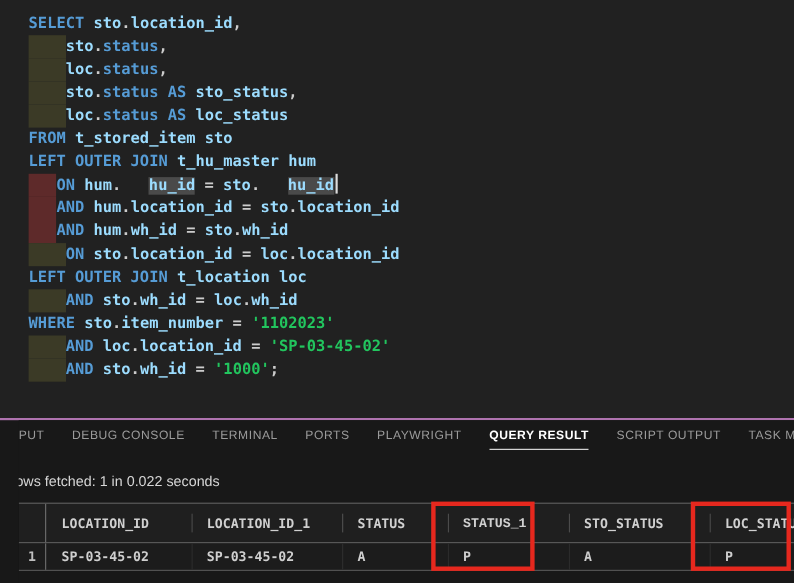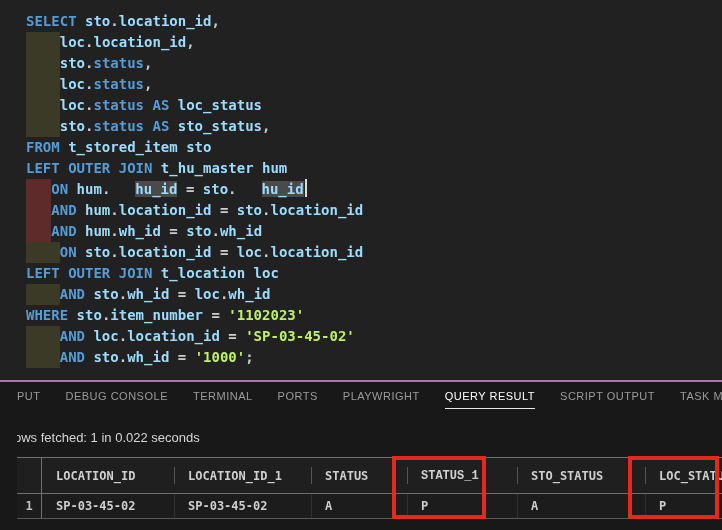--- a/index.html
+++ b/index.html
@@ -10,37 +10,37 @@
   
   .editor { position:absolute; left:0; top:0; width:722px; height:381px;
             background:#212121; overflow:hidden; }
   .code { position:absolute; left:26px; top:11px;
           font-family:"DejaVu Sans Mono", monospace; font-size:14px; font-weight:600;
           color:#cccccc; }
   .code-line { height:21px; line-height:21px; white-space:pre; }
   .tok-k { color:#569cd6; }
   .tok-i { color:#9cdcfe; }
   .tok-p { color:#cccccc; }
-  .tok-s { color:#bef264; }
+  .tok-s { color:#22c55e; }
   .tok-iy, .tok-ir { display:inline-block; height:21px; vertical-align:top; }
   .tok-iy { background:#3b3a26; }
   .tok-ir { background:#5e2a2a; }
   .hl { background:#4a4a4a;margin-left:25px; }
   .cursor { display:inline-block; width:2px; height:18px; background:#dcdcdc;
             vertical-align:-3px; margin-left:1px; }
 
   
   .panel-border { position:absolute; left:0; top:380px; width:722px; height:2px;
                   background:#af73af; }
   .panel { position:absolute; left:17px; top:382px; width:722px; height:148px;
            background:#181818; overflow:hidden; }
   .tabbar { position:absolute; left:0; top:8px; display:flex; column-gap:25px;
             font-size:11px; letter-spacing:0.5px; color:#9b9b9b; }
   .tab { padding-bottom:6px; cursor:pointer; white-space:nowrap; }
-  .tab.active { color:#ffffff; border-bottom:1.5px solid #e8e8e8; }
+  .tab.active { color:#ffffff; border-bottom:1.5px solid #e8e8e8;font-weight:bold; }
   .result-meta { position:absolute; left:0; top:48px; margin-left:-3px;
                  font-size:13px; color:#d6d6d6; white-space:nowrap; }
 
   
   .tbl { position:absolute; left:0; top:75px; width:722px;
          border-top:1px solid #6f6f6f;
          font-family:"DejaVu Sans Mono", monospace; font-size:12px; font-weight:700; }
   .thead { display:flex; height:36px; background:#1f1f1f;
            border-bottom:1px solid #6f6f6f; color:#d0d0d0; }
   .trow  { display:flex; height:25px; background:#1c1c1c;
@@ -60,25 +60,24 @@
   .ann2 { left:628px; top:456px; width:91px; height:63px; }
 </style>
 </head>
 <body>
 
 <div class="screen">
 
   <div class="editor">
     <div class="code" id="code">
         <div class="code-line"><span class="tok-k">SELECT </span><span class="tok-i">sto</span><span class="tok-p">.</span><span class="tok-i">location_id</span><span class="tok-p">,</span></div>
-        <div class="code-line"><span class="tok-iy">    </span><span class="tok-i">loc</span><span class="tok-p">.</span><span class="tok-i">location_id</span><span class="tok-p">,</span></div>
         <div class="code-line"><span class="tok-iy">    </span><span class="tok-i">sto</span><span class="tok-p">.</span><span class="tok-k">status</span><span class="tok-p">,</span></div>
         <div class="code-line"><span class="tok-iy">    </span><span class="tok-i">loc</span><span class="tok-p">.</span><span class="tok-k">status</span><span class="tok-p">,</span></div>
+        <div class="code-line"><span class="tok-iy">    </span><span class="tok-i">sto</span><span class="tok-p">.</span><span class="tok-k">status</span><span class="tok-p"> </span><span class="tok-k">AS</span><span class="tok-p"> </span><span class="tok-i">sto_status</span><span class="tok-p">,</span></div>
         <div class="code-line"><span class="tok-iy">    </span><span class="tok-i">loc</span><span class="tok-p">.</span><span class="tok-k">status</span><span class="tok-p"> </span><span class="tok-k">AS</span><span class="tok-p"> </span><span class="tok-i">loc_status</span></div>
-        <div class="code-line"><span class="tok-iy">    </span><span class="tok-i">sto</span><span class="tok-p">.</span><span class="tok-k">status</span><span class="tok-p"> </span><span class="tok-k">AS</span><span class="tok-p"> </span><span class="tok-i">sto_status</span><span class="tok-p">,</span></div>
         <div class="code-line"><span class="tok-k">FROM </span><span class="tok-i">t_stored_item sto</span></div>
         <div class="code-line"><span class="tok-k">LEFT OUTER JOIN </span><span class="tok-i">t_hu_master hum</span></div>
         <div class="code-line"><span class="tok-ir">   </span><span class="tok-k">ON </span><span class="tok-i">hum</span><span class="tok-p">.</span><span class="tok-i hl">hu_id</span><span class="tok-p"> = </span><span class="tok-i">sto</span><span class="tok-p">.</span><span class="tok-i hl">hu_id</span><span class="cursor"></span></div>
         <div class="code-line"><span class="tok-ir">   </span><span class="tok-k">AND </span><span class="tok-i">hum</span><span class="tok-p">.</span><span class="tok-i">location_id</span><span class="tok-p"> = </span><span class="tok-i">sto</span><span class="tok-p">.</span><span class="tok-i">location_id</span></div>
         <div class="code-line"><span class="tok-ir">   </span><span class="tok-k">AND </span><span class="tok-i">hum</span><span class="tok-p">.</span><span class="tok-i">wh_id</span><span class="tok-p"> = </span><span class="tok-i">sto</span><span class="tok-p">.</span><span class="tok-i">wh_id</span></div>
         <div class="code-line"><span class="tok-iy">    </span><span class="tok-k">ON </span><span class="tok-i">sto</span><span class="tok-p">.</span><span class="tok-i">location_id</span><span class="tok-p"> = </span><span class="tok-i">loc</span><span class="tok-p">.</span><span class="tok-i">location_id</span></div>
         <div class="code-line"><span class="tok-k">LEFT OUTER JOIN </span><span class="tok-i">t_location loc</span></div>
         <div class="code-line"><span class="tok-iy">    </span><span class="tok-k">AND </span><span class="tok-i">sto</span><span class="tok-p">.</span><span class="tok-i">wh_id</span><span class="tok-p"> = </span><span class="tok-i">loc</span><span class="tok-p">.</span><span class="tok-i">wh_id</span></div>
         <div class="code-line"><span class="tok-k">WHERE </span><span class="tok-i">sto</span><span class="tok-p">.</span><span class="tok-i">item_number</span><span class="tok-p"> = </span><span class="tok-s">'1102023'</span></div>
         <div class="code-line"><span class="tok-iy">    </span><span class="tok-k">AND </span><span class="tok-i">loc</span><span class="tok-p">.</span><span class="tok-i">location_id</span><span class="tok-p"> = </span><span class="tok-s">'SP-03-45-02'</span></div>

